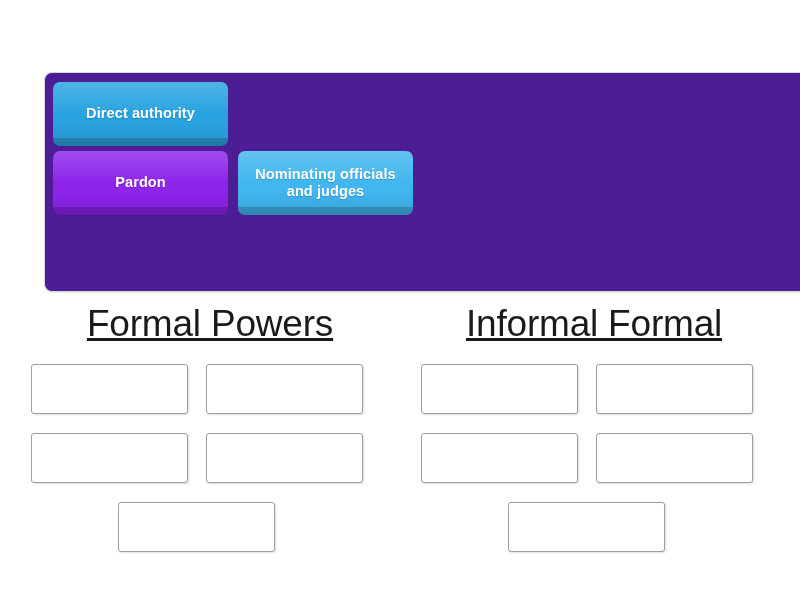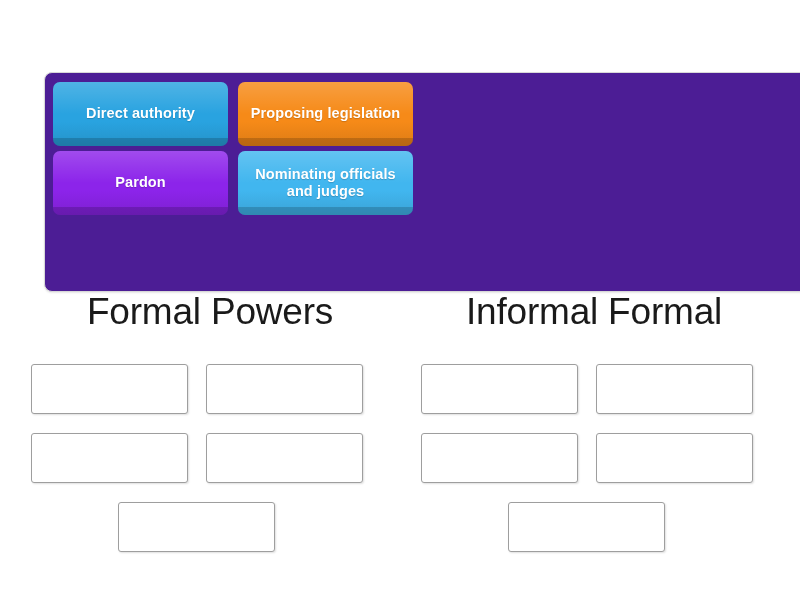--- a/index.html
+++ b/index.html
@@ -75,27 +75,28 @@
     left: 0; right: 0; top: 0;
     height: 50%;
     border-radius: 7px 7px 0 0;
     background: linear-gradient(to bottom, rgba(255,255,255,0.18), rgba(255,255,255,0));
     z-index: 1;
   }
 
   
   .category-heading {
     position: absolute;
-    top: 292px;
+    top: 304px;
     font-size: 37px;
     font-weight: normal;
     color: #1a1a1a;
     text-align: center;
     line-height: 1.1;
     letter-spacing: -0.2px;
+    text-decoration: underline;
   }
   #heading-formal  { left: 20px;  width: 380px; }
   #heading-informal{ left: 404px; width: 380px; }
 
   
   .dropzone-group { position: absolute; width: 390px; top: 362px; height: 200px; }
   #dropzones-formal   { left: 12px; }
   #dropzones-informal { left: 402px; }
 
   .dropzone {
@@ -114,23 +115,20 @@
   .dz-r3c1 { left: 106px; top: 140px; width: 157px; height: 50px; }
 </style>
 </head>
 <body>
 
 <div id="tile-bank">
 
   <div class="tile-row">
     <div class="tile" style="background: linear-gradient(rgb(41, 163, 224) 0%, rgb(41, 163, 224) 62%, rgba(0, 0, 0, 0.1) 100%), rgb(41, 163, 224); color: rgb(255, 255, 255); width: 175px;">
       <span class="tile-label">Direct authority</span>
-    </div>
-    <div class="tile" style="background: linear-gradient(rgb(246, 138, 24) 0%, rgb(246, 138, 24) 62%, rgba(0, 0, 0, 0.1) 100%), rgb(246, 138, 24); color: rgb(255, 255, 255); width: 175px;">
-      <span class="tile-label">Proposing legislation</span>
     </div>
   </div>
 
 
   <div class="tile-row">
     <div class="tile" style="background: linear-gradient(rgb(140, 36, 234) 0%, rgb(140, 36, 234) 62%, rgba(0, 0, 0, 0.1) 100%), rgb(140, 36, 234); color: rgb(255, 255, 255); width: 175px;">
       <span class="tile-label">Pardon</span>
     </div>
     <div class="tile" style="background: linear-gradient(rgb(65, 182, 239) 0%, rgb(65, 182, 239) 62%, rgba(0, 0, 0, 0.1) 100%), rgb(65, 182, 239); color: rgb(255, 255, 255); width: 175px;">
       <span class="tile-label">Nominating officials and judges</span>

